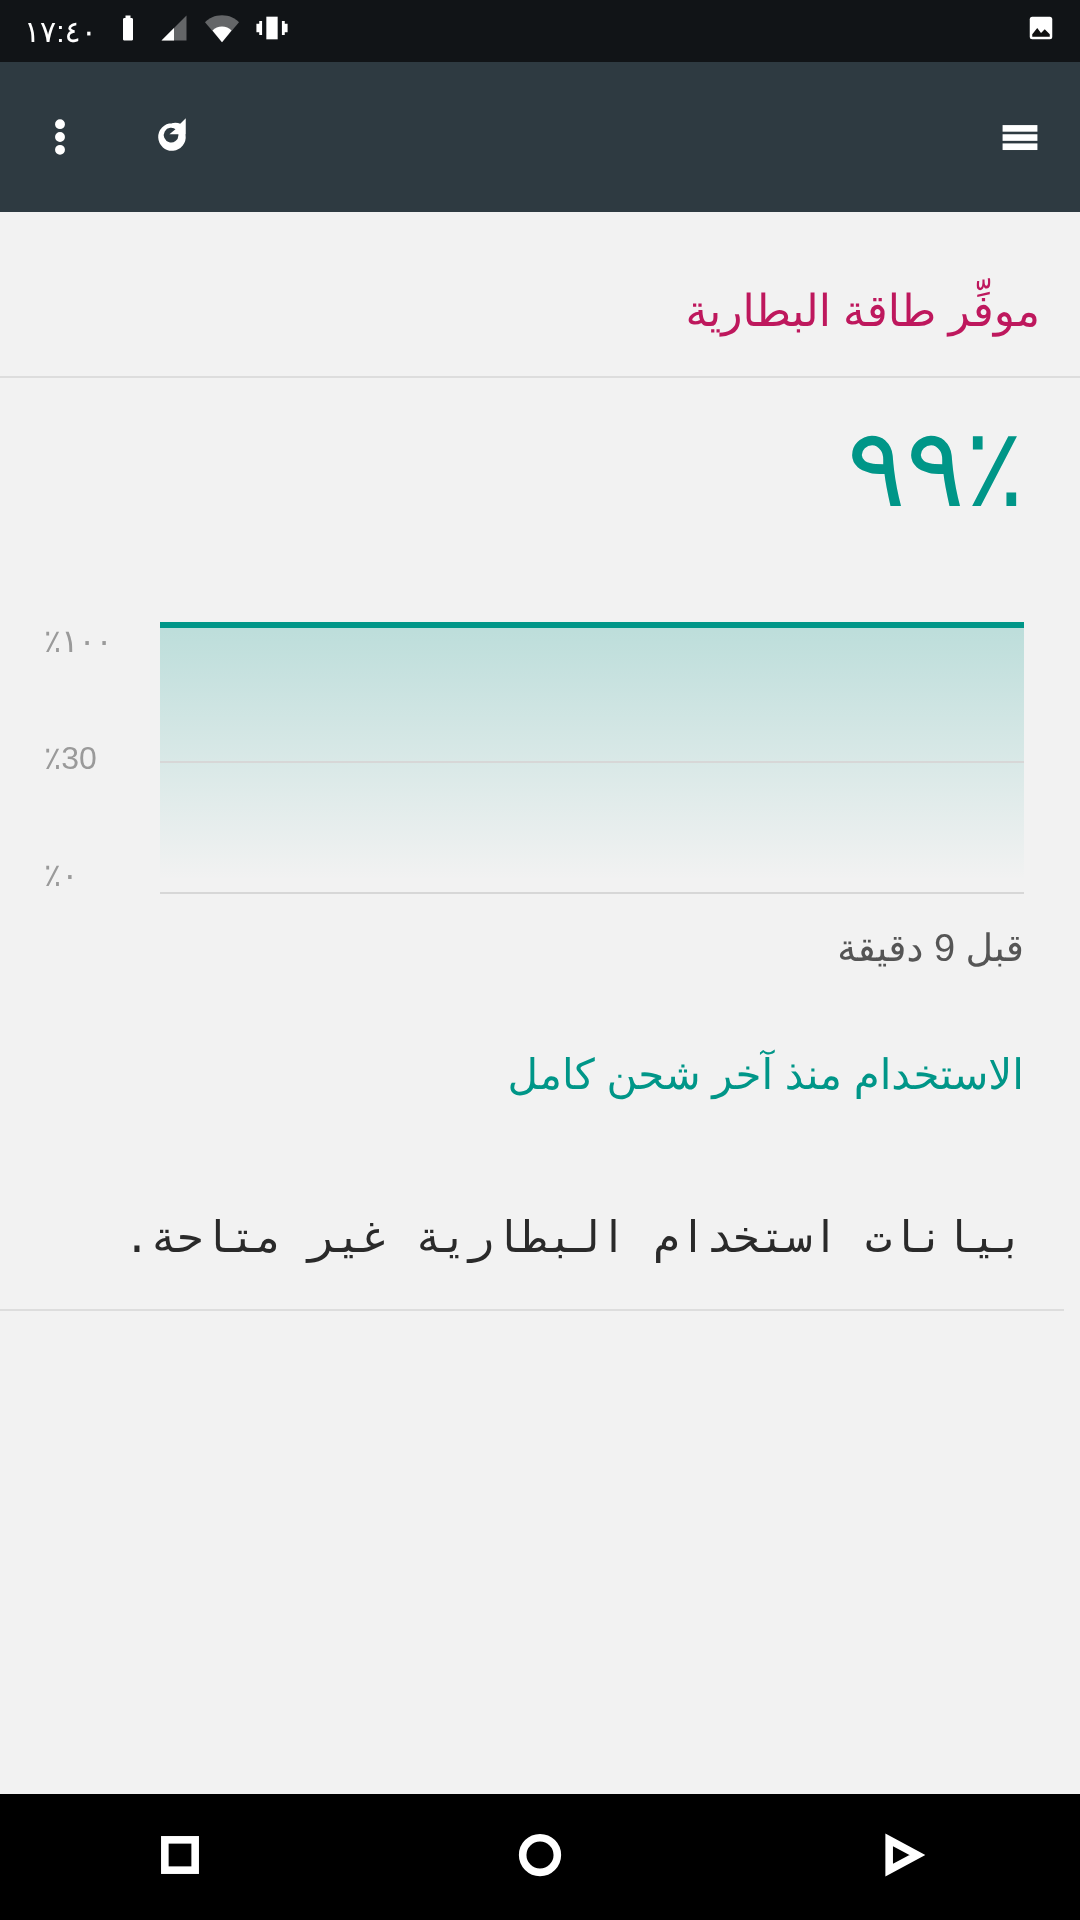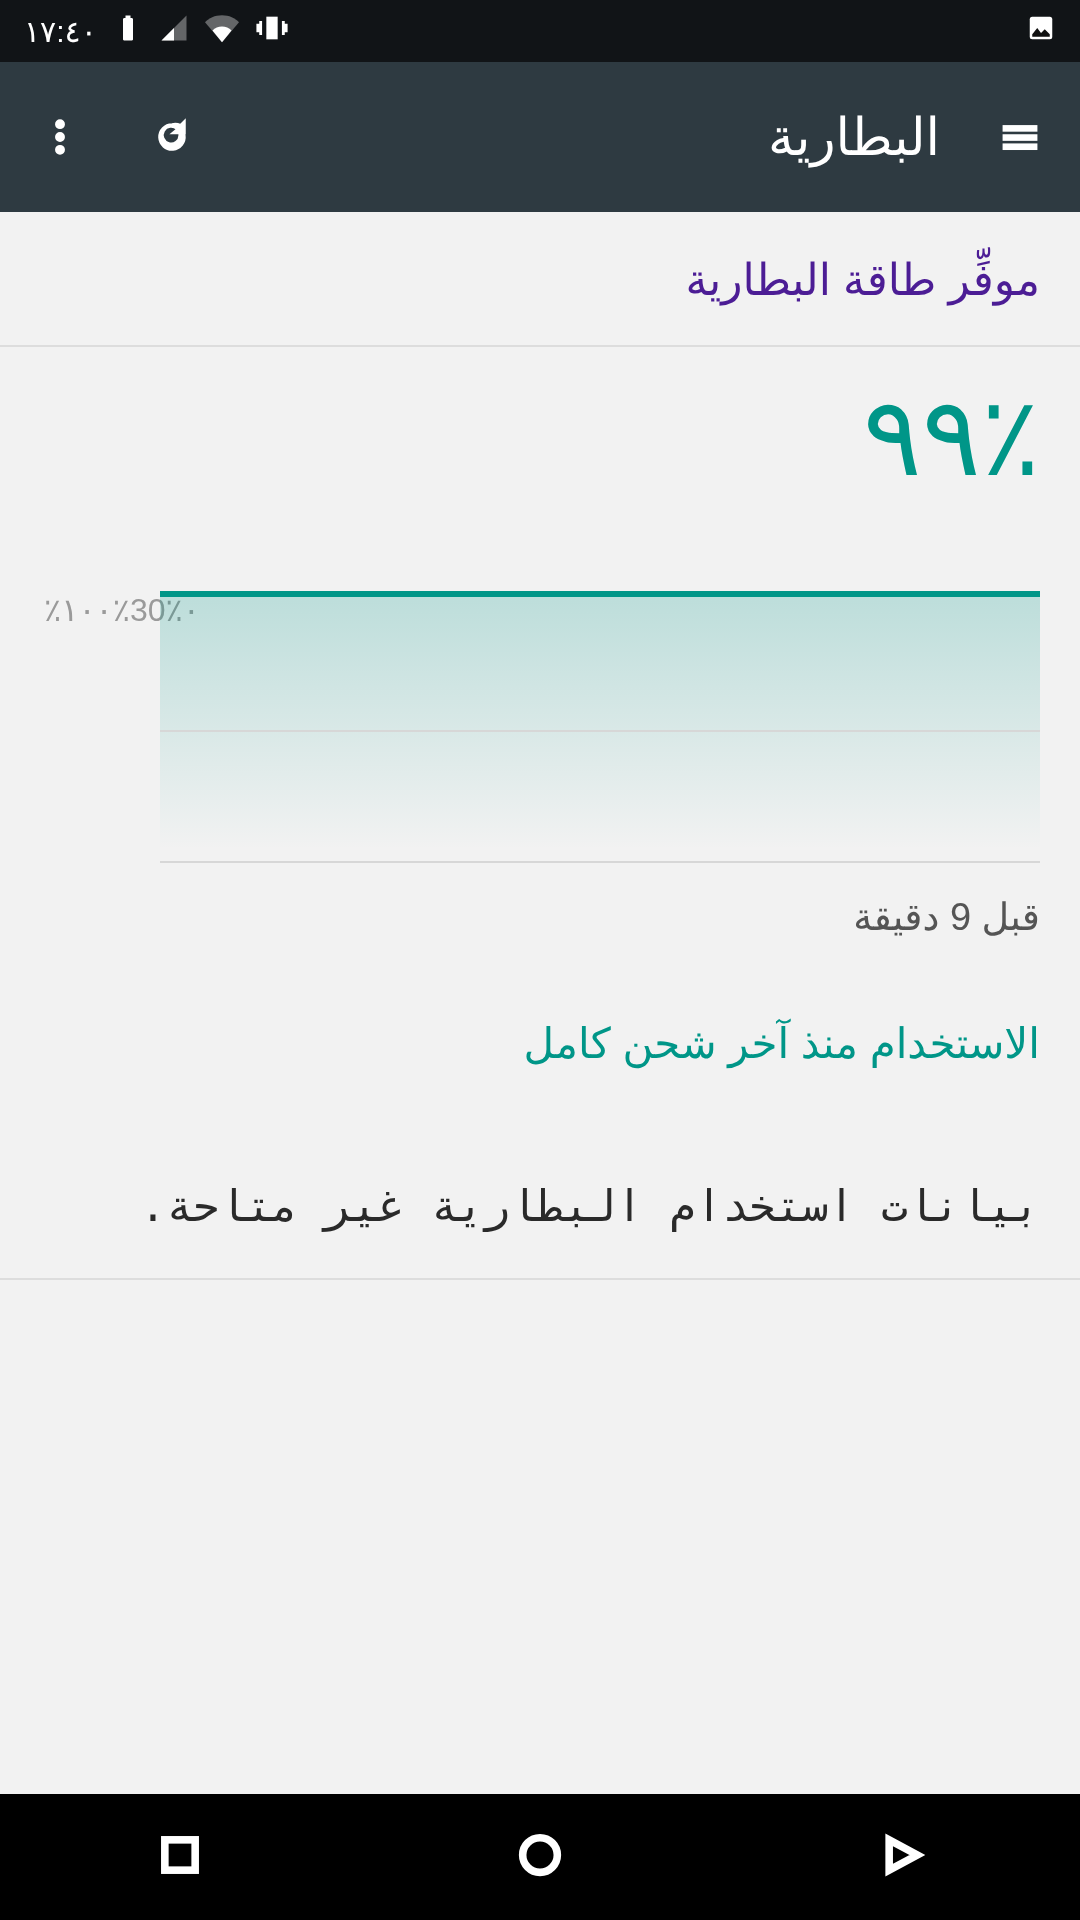--- a/index.html
+++ b/index.html
@@ -56,43 +56,43 @@
 
   
   .content { flex: 1; background: #f2f2f2; overflow: hidden; }
 
   .setting-row {
     background: #f2f2f2;
     padding: 42px 40px 40px 40px;
     border-bottom: 2px solid #ddd;
     text-align: right;
   }
-  .setting-title  { font-size: 44px; color: #4c1d95; }
+  .setting-title  { font-size: 44px; color: #be185d; margin-top: 31px; }
   .setting-sub    { font-size: 38px; color: #7a7a7a; margin-top: 10px; }
 
-  .battery-section { padding: 26px 40px 0 40px; text-align: right; }
+  .battery-section { padding: 26px 56px 0 40px; text-align: right; }
   .battery-pct {
     color: #009688;
     font-size: 110px;
     font-weight: 400;
     direction: rtl;
     text-align: right;
   }
 
   .chart-wrap {
     margin-top: 90px;
     display: flex;
     direction: ltr;
     gap: 20px;
     align-items: stretch;
   }
   .chart-axis {
     width: 100px;
     display: flex;
-    flex-direction: row;
+    flex-direction: column;
     justify-content: space-between;
     color: #9a9a9a;
     font-size: 32px;
     text-align: left;
     padding: 0 0 0 4px;
   }
   .chart-plot {
     flex: 1;
     height: 272px;
     position: relative;
@@ -186,21 +186,20 @@
         <circle cx="12" cy="12" r="2.2"></circle>
         <circle cx="12" cy="19" r="2.2"></circle>
       </svg>
   </div>
   <div class="icon-btn">
     <svg viewBox="0 0 24 24">
         <path fill="#fff" d="M12 5a7 7 0 1 0 6.9 6H16a4.5 4.5 0 1 1-1.3-3.2L12 10h7V3l-2.4 2.4A7 7 0 0 0 12 5z"></path>
       </svg>
   </div>
   <div class="spacer"></div>
-  <div class="app-title">البطارية</div>
   <div class="icon-btn">
     <svg viewBox="0 0 24 24">
         <rect x="3" y="6" width="18" height="2.6"></rect>
         <rect x="3" y="11" width="18" height="2.6"></rect>
         <rect x="3" y="16" width="18" height="2.6"></rect>
       </svg>
   </div>
 </div>
 
 <div class="content">

